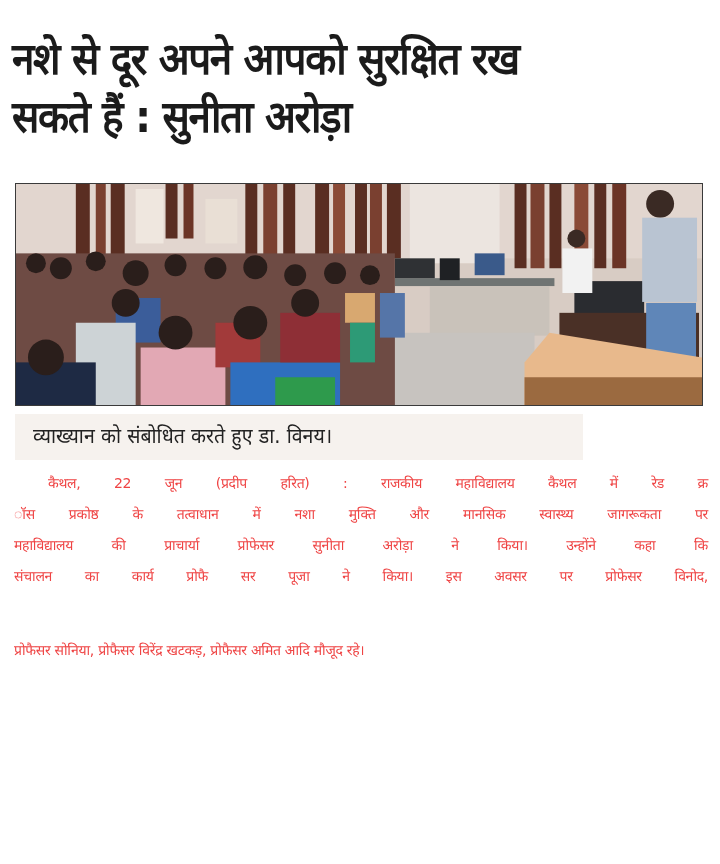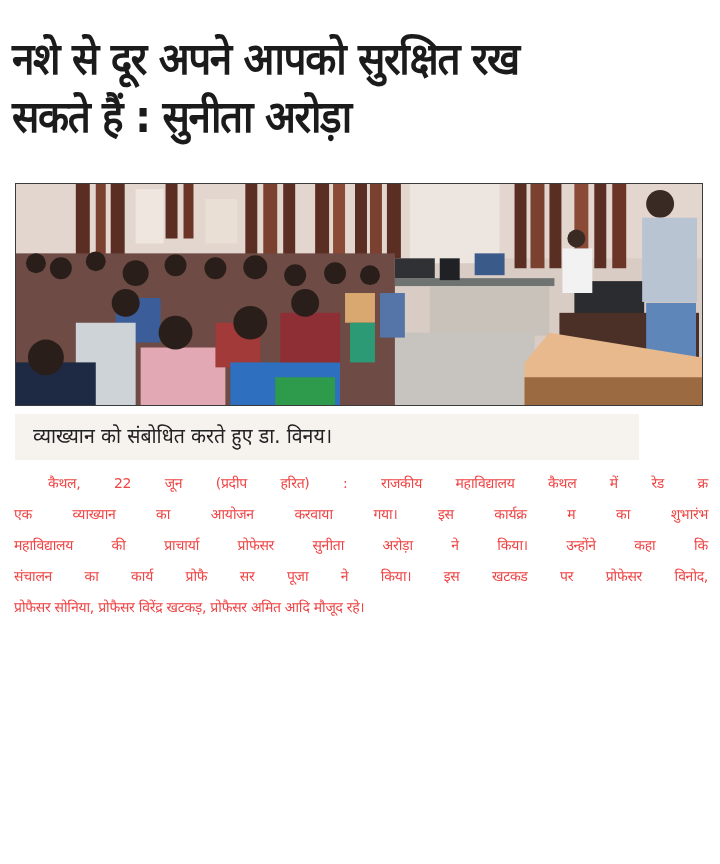--- a/index.html
+++ b/index.html
@@ -49,21 +49,21 @@
       box-sizing: border-box;
       overflow: hidden;
       background: #d9cfc6;
     }
     .photo svg { display: block; width: 100%; height: 100%; }
 
     .caption-box {
       position: absolute;
       left: 15px;
       top: 398px;
-      width: 624px;
+      width: 568px;
       height: 46px;
       background: #f6f2ee;
     }
     .caption-text {
       position: absolute;
       left: 18px;
       top: 7px;
       font-size: 21px;
       line-height: 30px;
       color: #222;
@@ -83,21 +83,21 @@
       height: 31px;
       font-size: 14px;
       line-height: 31px;
       color: #ef4444;
       white-space: nowrap;
       text-align: justify;
       text-align-last: justify;
       letter-spacing: -0.3px;
     }
     .body-line.first { text-indent: 34px; }
-    .body-line.last { text-align-last: left; }
+    .body-line.last { text-align-last: left; margin-top: 43px; }
   </style>
 </head>
 <body>
 
 <div class="page">
 
   <h1 class="headline">
     <span>नशे से दूर अपने आपको सुरक्षित रख</span>
     <span>सकते हैं : सुनीता अरोड़ा</span>
   </h1>
@@ -185,19 +185,19 @@
       <rect x="510" y="195" width="178" height="28" fill="#9b6a40"></rect>
     </svg>
   </div>
 
   <div class="caption-box">
     <span class="caption-text">व्याख्यान को संबोधित करते हुए डा. विनय।</span>
   </div>
 
   <div class="body-text">
     <span class="body-line first">कैथल, 22 जून (प्रदीप हरित) : राजकीय महाविद्यालय कैथल में रेड क्र</span>
-    <span class="body-line">एक व्याख्यान का आयोजन करवाया गया। इस कार्यक्र म का शुभारंभ</span>
+    <span class="body-line">ॉस प्रकोष्ठ के तत्वाधान में नशा मुक्ति और मानसिक स्वास्थ्य जागरूकता पर</span>
     <span class="body-line">महाविद्यालय की प्राचार्या प्रोफेसर सुनीता अरोड़ा ने किया। उन्होंने कहा कि</span>
-    <span class="body-line">संचालन का कार्य प्रोफै सर पूजा ने किया। इस खटकड पर प्रोफेसर विनोद,</span>
+    <span class="body-line">संचालन का कार्य प्रोफै सर पूजा ने किया। इस अवसर पर प्रोफेसर विनोद,</span>
     <span class="body-line last">प्रोफैसर सोनिया, प्रोफैसर विरेंद्र खटकड़, प्रोफैसर अमित आदि मौजूद रहे।</span>
   </div>
 
 </div>
 
 </body></html>

